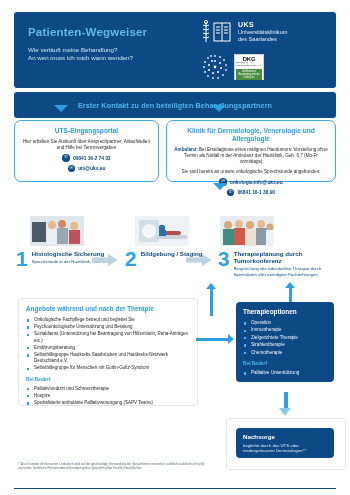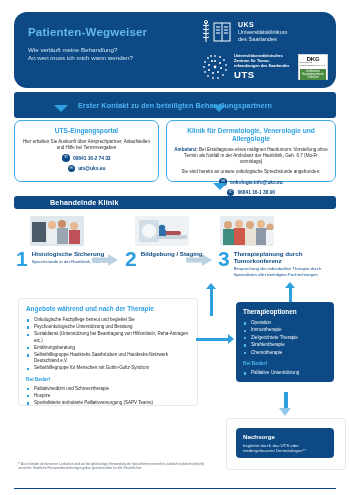--- a/index.html
+++ b/index.html
@@ -3,21 +3,21 @@
 <meta charset="utf-8">
 <style>
   html,body{margin:0;padding:0;background:#ffffff;}
   body{width:350px;height:495px;position:relative;overflow:hidden;
        font-family:"Liberation Sans","DejaVu Sans",sans-serif;
        -webkit-font-smoothing:antialiased;}
   .page{position:absolute;left:0;top:0;width:350px;height:495px;background:#fff;}
 
   
   .header{position:absolute;left:14px;top:12px;width:322px;height:76px;
-          background:#0d4a85;border-radius:13px;}
+          background:#0d4a85;border-radius:3px;}
   .hdr-l{position:absolute;left:14px;top:14px;width:180px;}
   .hdr-t1{color:#63b8e8;font-size:11.5px;font-weight:bold;letter-spacing:.2px;line-height:13px;}
   .hdr-t2{color:#ffffff;font-size:11.5px;font-weight:bold;letter-spacing:.2px;line-height:14px;margin-top:1px;}
   .hdr-sub{color:#cfe4f3;font-size:6.2px;line-height:8.2px;margin-top:7px;}
 
   .hdr-r{position:absolute;right:8px;top:7px;width:128px;}
   .logo-row{display:flex;align-items:center;gap:4px;}
   .uks-mark{width:34px;height:26px;position:relative;flex:0 0 auto;}
   .uks-txt{color:#fff;}
   .uks-big{font-size:7px;font-weight:bold;letter-spacing:.4px;line-height:8px;}
@@ -190,26 +190,20 @@
                   <circle cx="8" cy="24" r=".9"></circle>
                   <circle cx="5" cy="20" r=".9"></circle>
                   <circle cx="4" cy="15" r=".9"></circle>
                   <circle cx="5" cy="10" r=".9"></circle>
                   <circle cx="8" cy="6" r=".9"></circle>
                   <circle cx="11" cy="4" r=".9"></circle>
                 </g>
             </g>
           </svg>
         </div>
-        <div class="uts-txt">
-          <div class="uts-sm">Universitätsmedizinisches</div>
-          <div class="uts-sm">Zentrum für Tumor-</div>
-          <div class="uts-sm">erkrankungen des Saarlandes</div>
-          <div class="uts-big">UTS</div>
-        </div>
         <div class="dkg">
           <div class="dkg-top">DKG</div>
           <div class="dkg-sub">DEUTSCHE KREBSGESELLSCHAFT</div>
           <div class="dkg-green">
             <div>Zertifiziertes</div>
             <div>Hauttumorzentrum</div>
             <div>OnkoZert</div>
           </div>
         </div>
       </div>
@@ -245,21 +239,20 @@
       <span class="cval">onkologie.info@uks.eu</span>
     </div>
     <div class="contact">
       <span class="cico">✆</span>
       <span class="cval">06841 16-1 38 90</span>
     </div>
   </div>
 
   <div class="tri t3"></div>
 
-  <div class="banner b2">Behandelnde Klinik</div>
 
   <div class="steps">
 
     <div class="step s1">
       <div class="thumb">
         <svg viewBox="0 0 54 30" width="54" height="30">
           <rect width="54" height="30" fill="#dfe6ec"></rect>
           <rect x="2" y="6" width="14" height="20" fill="#4a5a68"></rect>
           <circle cx="22" cy="9" r="4" fill="#e8b98f"></circle>
             <rect x="17" y="13" width="10" height="15" fill="#eceff1"></rect>

